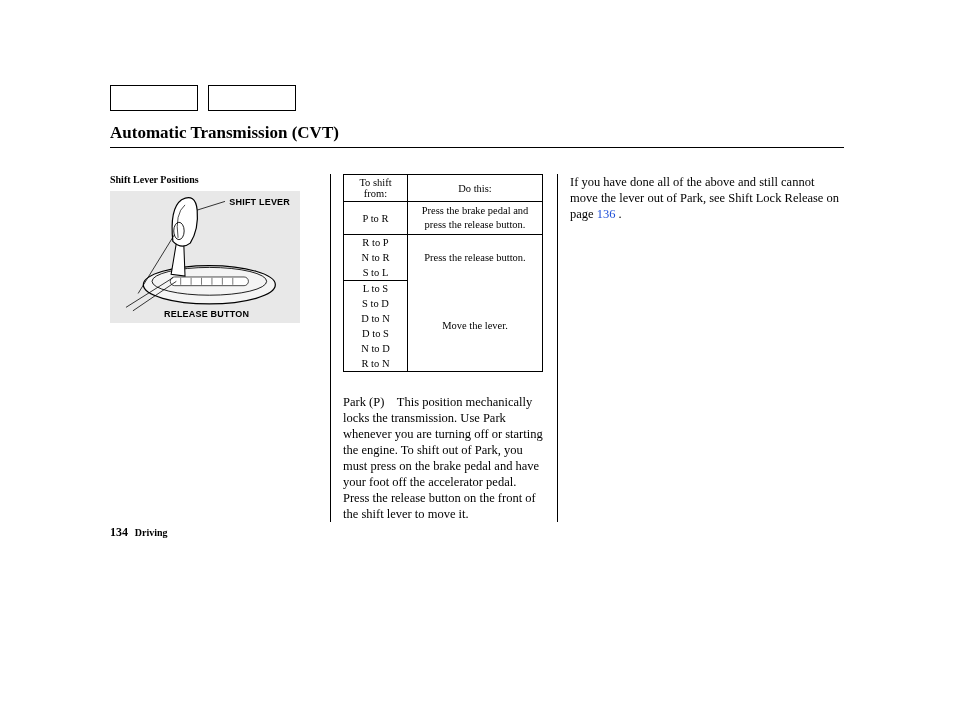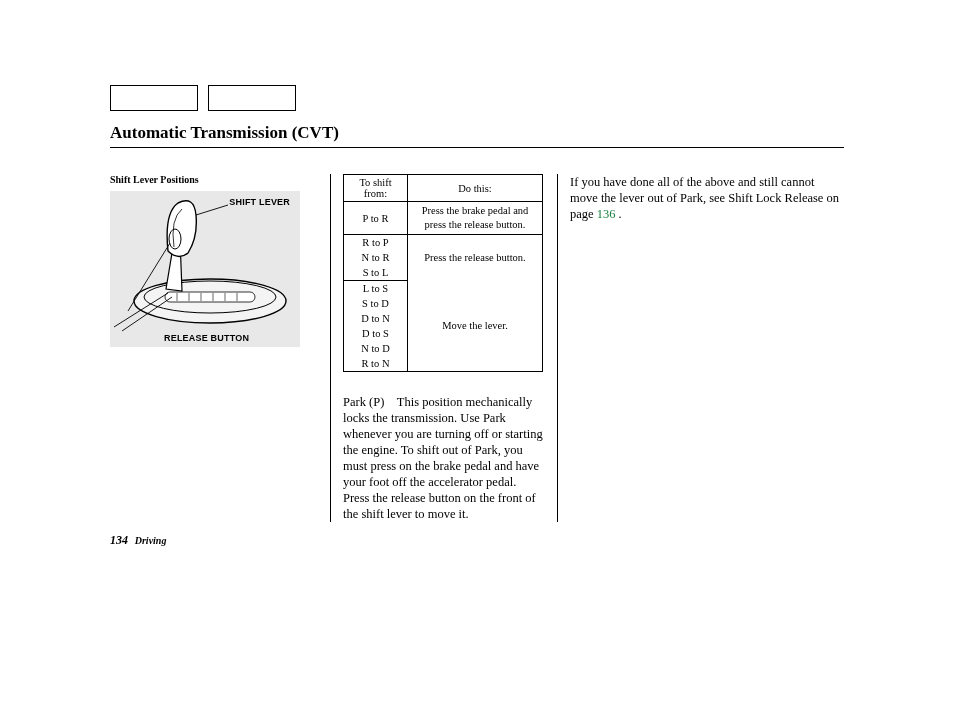--- a/index.html
+++ b/index.html
@@ -35,40 +35,40 @@
   .col1 { width: 220px; padding-left: 0; padding-right: 12px; }
   .col2 { width: 228px; border-left: 1px solid #000; border-right: 1px solid #000; padding: 0 12px; }
   .col3 { flex: 1; padding-left: 12px; padding-right: 0; }
   .subheading {
     font-size: 10px;
     font-weight: bold;
     margin-bottom: 6px;
   }
   .diagram {
     width: 190px;
-    height: 156px;
+    height: 132px;
     background: #e8e8e8;
     position: relative;
     overflow: hidden;
   }
   .diagram-label {
     position: absolute;
     font-family: Arial, Helvetica, sans-serif;
     font-size: 9px;
     font-weight: bold;
     letter-spacing: 0.2px;
   }
   .body-text {
     font-size: 12.5px;
     line-height: 1.28;
     margin-bottom: 14px;
   }
   .body-text-nomb { margin-bottom: 0; }
   .bold { font-weight: normal; }
-  a.pageref { color: #15803d; text-decoration: none; }
+  a.pageref { color: #1d4ed8; text-decoration: none; }
 
   
   .shift-table {
     border: 1px solid #000;
     border-collapse: collapse;
     font-family: Georgia, serif;
     font-size: 10.5px;
     width: 200px;
     margin-bottom: 22px;
   }
@@ -84,23 +84,22 @@
   .shift-table th.left, .shift-table td.left {
     border-right: 1px solid #000;
     width: 64px;
   }
   .shift-table tr.groupend td { border-bottom: 1px solid #000; }
   .shift-table td.action { font-size: 10.5px; line-height: 1.35; }
 
   .footer {
     position: absolute;
     left: 110px;
-    bottom: 162px;
+    bottom: 170px;
     font-size: 11px;
-    font-style: italic;
   }
   .footer .pagenum { font-weight: bold; font-size: 12px; }
   .footer .section { font-weight: bold; font-size: 10px; margin-left: 4px; }
 
   
   .diagram svg { width: 100%; height: 100%; }
 </style>
 </head>
 <body>
 

